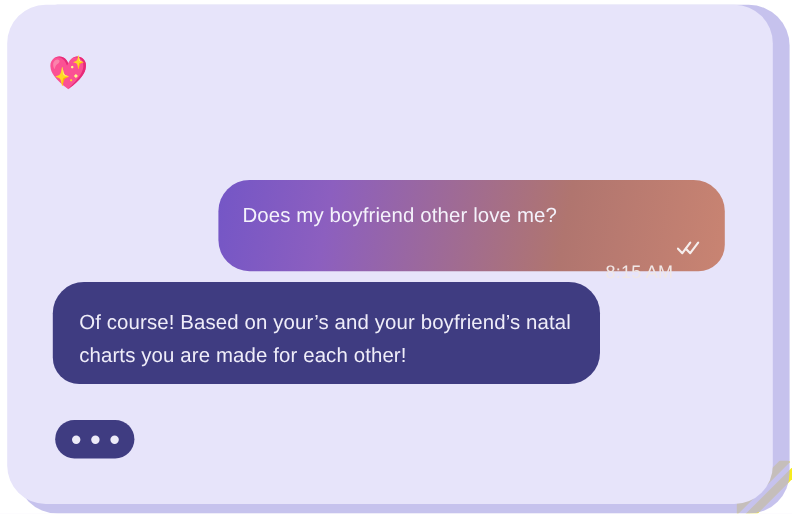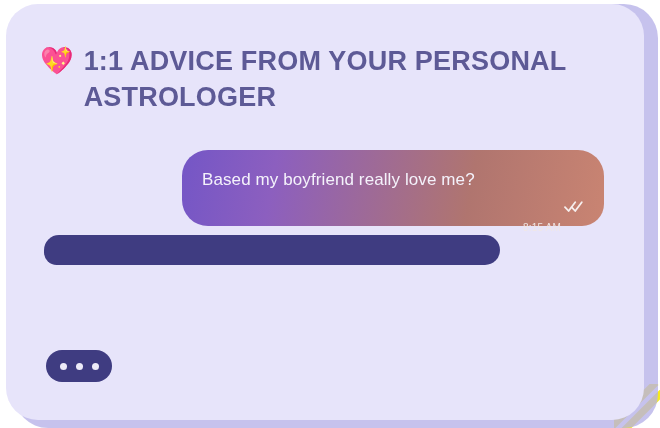--- a/index.html
+++ b/index.html
@@ -146,21 +146,21 @@
 
   .meta {
     display: flex;
     align-items: center;
     justify-content: flex-end;
     gap: 2px;
     margin-top: 2px;
     height: 20px;
   }
   .time {
-    font-size: 10px;
+    font-size: 15px;
     color: #F0E7E6;
     letter-spacing: .2px;
     margin-top: 43px;
   }
   .bubble-in .time { color: #D5D2EC; }
 
   .ticks {
     display: inline-flex;
     margin-left: 1px;
     margin-bottom: -1px;
@@ -197,40 +197,40 @@
     <div class="stripe s1"></div>
     <div class="stripe s2"></div>
   </div>
 
   <div class="card-shadow"></div>
 
   <div class="card">
 
     <div class="header">
       <div class="header-emoji">💖</div>
-      <div class="header-title">1:1 ADVICE FROM YOUR PERSONAL ASTROLOGER</div>
     </div>
 
     <div class="msg-row row-out">
       <div class="bubble bubble-out">
-        <div class="bubble-text">Based my boyfriend really love me?</div>
+        <div class="bubble-text">Does my boyfriend other love me?</div>
         <div class="meta">
           <span class="time">8:15 AM</span>
           <span class="ticks">
             <svg width="20" height="13" viewBox="0 0 20 13" fill="none">
               <path d="M1 7.2 L4.6 11 L11.2 2.2" stroke="#F6EFEE" stroke-width="1.8" stroke-linecap="round" stroke-linejoin="round"></path>
               <path d="M7.6 7.2 L11.2 11 L17.8 2.2" stroke="#F6EFEE" stroke-width="1.8" stroke-linecap="round" stroke-linejoin="round"></path>
             </svg>
           </span>
         </div>
       </div>
     </div>
 
     <div class="msg-row row-in">
       <div class="bubble bubble-in">
+        <div class="bubble-text">Of course! Based on your’s and your boyfriend’s natal charts you are made for each other!</div>
       </div>
     </div>
 
     <div class="typing">
       <span class="dot"></span>
       <span class="dot"></span>
       <span class="dot"></span>
     </div>
 
   </div>

